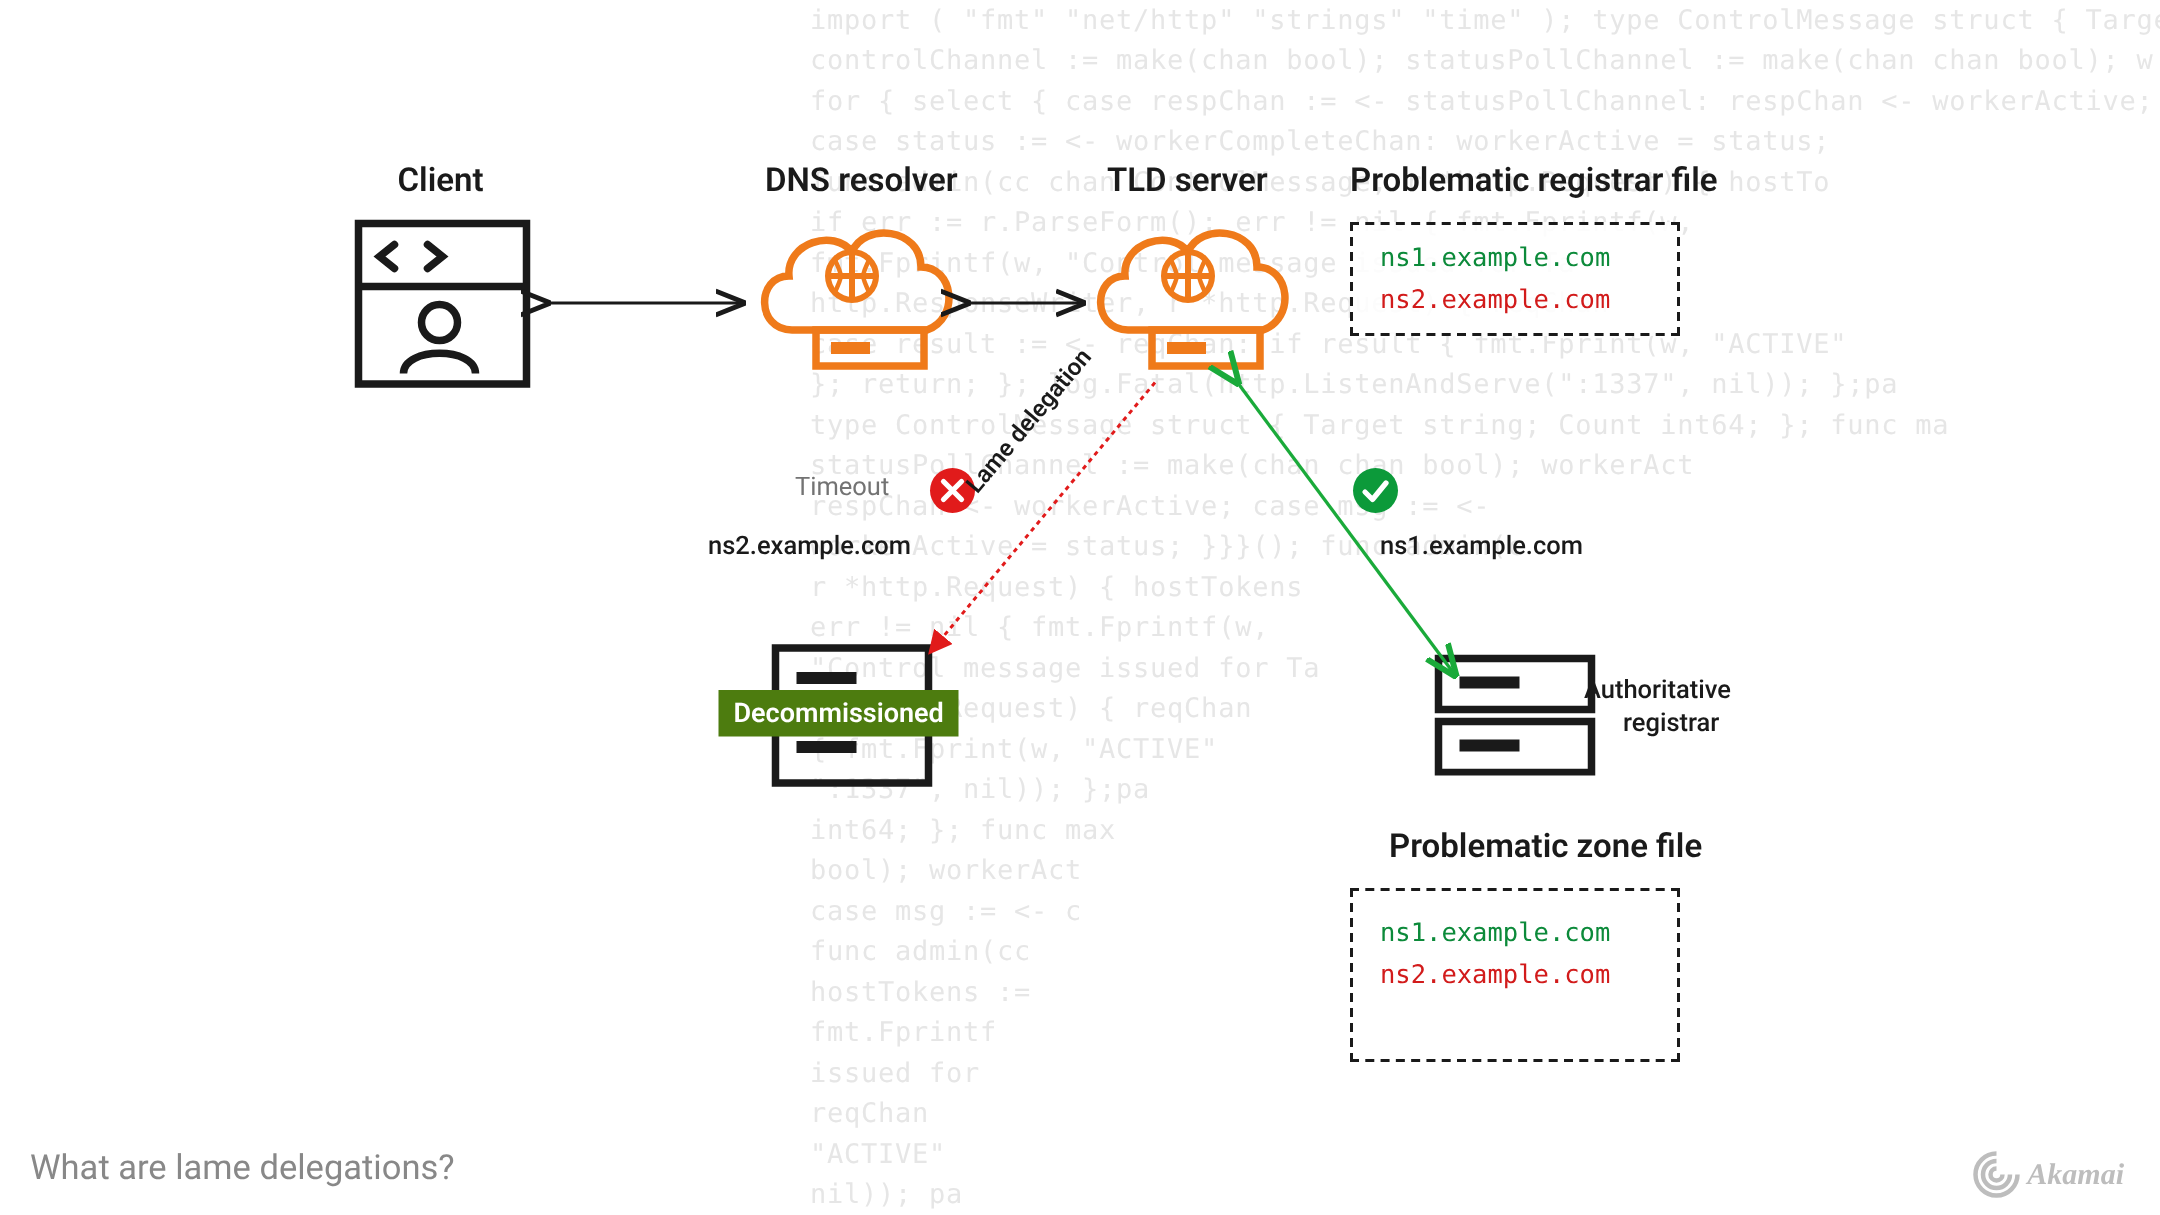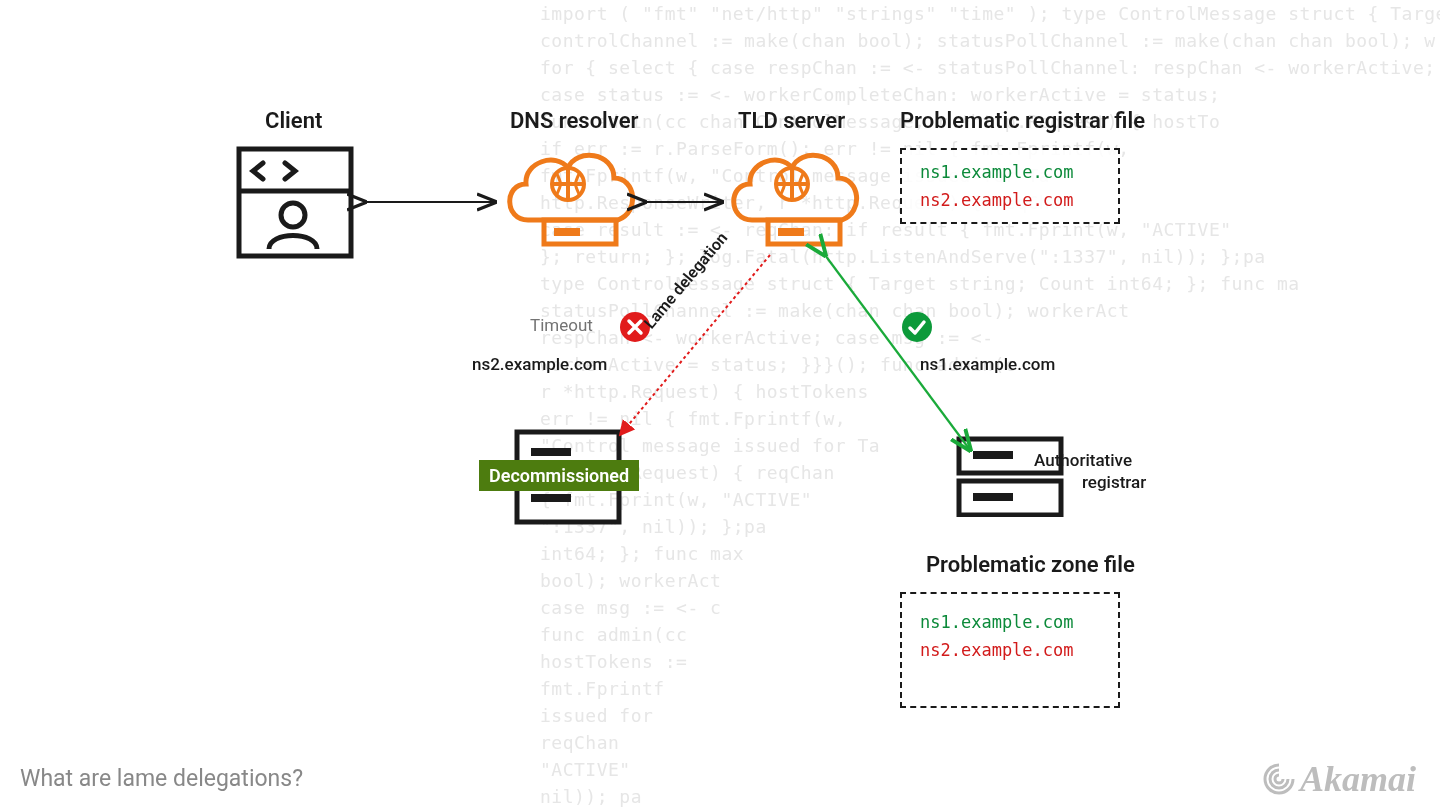--- a/index.html
+++ b/index.html
@@ -70,21 +70,21 @@
     position: absolute;
     left: 20px; bottom: 18px;
     font-size: 23px;
     color: #888;
   }
   .brand {
     position: absolute;
     right: 24px; bottom: 10px;
     font-style: italic;
     font-weight: 600;
-    font-size: 36px;
+    font-size: 20px;
     color: #bdbdbd;
     font-family: Georgia, serif;
     display: flex;
     align-items: center;
     gap: 4px;
   }
 </style>
 </head>
 <body>
 
@@ -210,21 +210,21 @@
   <rect x="18" y="66" width="40" height="8" fill="#1a1a1a"></rect>
 </svg>
 <div class="decom">Decommissioned</div>
 
 <svg class="server-box" style="left:955px; top:435px;" width="110" height="82" viewBox="0 0 110 82">
   <rect x="4" y="4" width="102" height="34" fill="none" stroke="#1a1a1a" stroke-width="5"></rect>
   <rect x="4" y="46" width="102" height="34" fill="none" stroke="#1a1a1a" stroke-width="5"></rect>
   <rect x="18" y="16" width="40" height="8" fill="#1a1a1a"></rect>
   <rect x="18" y="58" width="40" height="8" fill="#1a1a1a"></rect>
 </svg>
-<div class="label small" style="left:1034px; top:450px; text-align:left;">Authoritative</div>
+<div class="label small" style="left:1056px; top:450px; text-align:left;">Authoritative</div>
 <div class="label small" style="left:1082px; top:472px; text-align:left;">registrar</div>
 
 <div class="label" style="left:926px; top:552px;text-align:right;">Problematic zone file</div>
 <div class="file-box" style="left:900px; top:592px; width:180px; height:88px;">
   <div class="good" style="margin-top:6px;">ns1.example.com</div>
   <div class="bad" style="margin-top:8px;">ns2.example.com</div>
 </div>
 
 <div class="footer">What are lame delegations?</div>
 <div class="brand">

